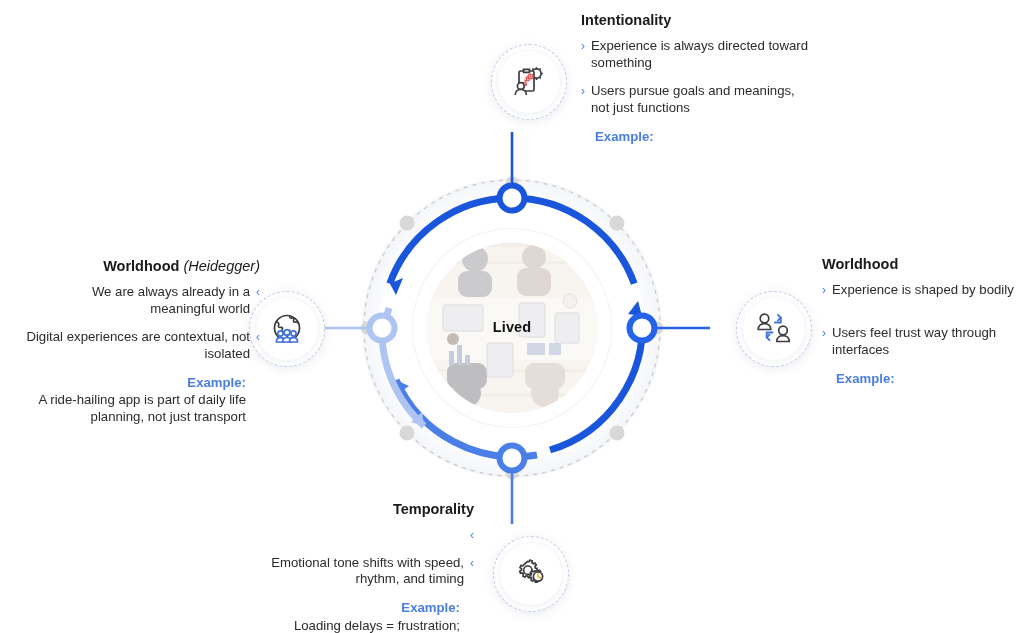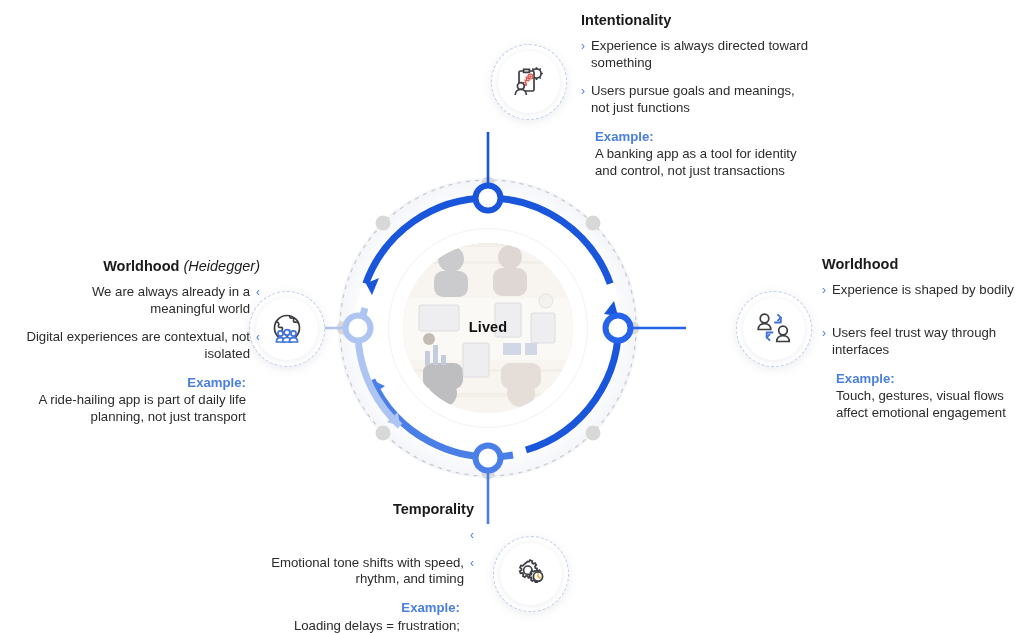--- a/index.html
+++ b/index.html
@@ -3,21 +3,21 @@
 <meta charset="utf-8">
 <style>
   html,body{margin:0;padding:0;}
   body{
     width:1024px;height:633px;background:#ffffff;overflow:hidden;position:relative;
     font-family:"Liberation Sans", sans-serif;color:#231f20;
   }
   .stage{position:absolute;inset:0;}
 
   
-  .hub{position:absolute;left:488px;top:328px;transform:translate(-50%,-50%);width:360px;height:360px;}
+  .hub{position:absolute;left:512px;top:328px;transform:translate(-50%,-50%);width:360px;height:360px;}
   .hub svg{position:absolute;left:0;top:0;overflow:visible;}
 
   .photo{
     position:absolute;left:50%;top:50%;transform:translate(-50%,-50%);
     width:170px;height:170px;border-radius:50%;overflow:hidden;
     box-shadow:0 0 0 14px #ffffff, 0 0 0 15px #f2f2f2, 0 0 0 27px #ffffff, 0 0 22px rgba(120,120,140,.18);
   }
   .photo .scene{position:absolute;inset:0;}
   .photo .wash{position:absolute;inset:0;background:rgba(255,255,255,.55);}
   .hub-label{
@@ -262,37 +262,35 @@
     <div class="bullet">
       <span class="chev">›</span>
       <span>Experience is always directed toward something</span>
     </div>
     <div class="bullet">
       <span class="chev">›</span>
       <span>Users pursue goals and meanings, not just functions</span>
     </div>
     <div style="padding-left:14px;">
       <div class="ex-label">Example:</div>
-      <div class="ex-text">A banking app as a tool for identity and control, not just transactions</div>
     </div>
   </div>
 
   <div class="block b-embodiment">
     <h3>Worldhood</h3>
     <div class="bullet" style="margin-bottom:26px;">
       <span class="chev">›</span>
       <span>Experience is shaped by bodily</span>
     </div>
     <div class="bullet">
       <span class="chev">›</span>
       <span>Users feel trust way through interfaces</span>
     </div>
     <div style="padding-left:14px;">
       <div class="ex-label">Example:</div>
-      <div class="ex-text">Touch, gestures, visual flows affect emotional engagement</div>
     </div>
   </div>
 
   <div class="block b-worldhood align-right">
     <h3>
       <span>Worldhood</span>
       <em>(Heidegger)</em>
     </h3>
     <div class="bullet">
       <span class="chev">‹</span>

